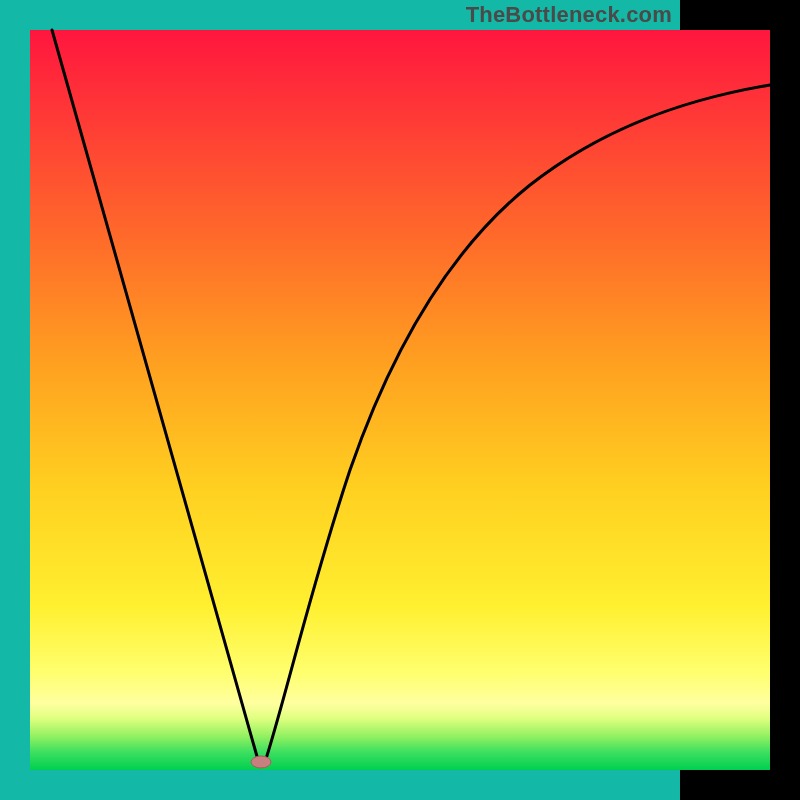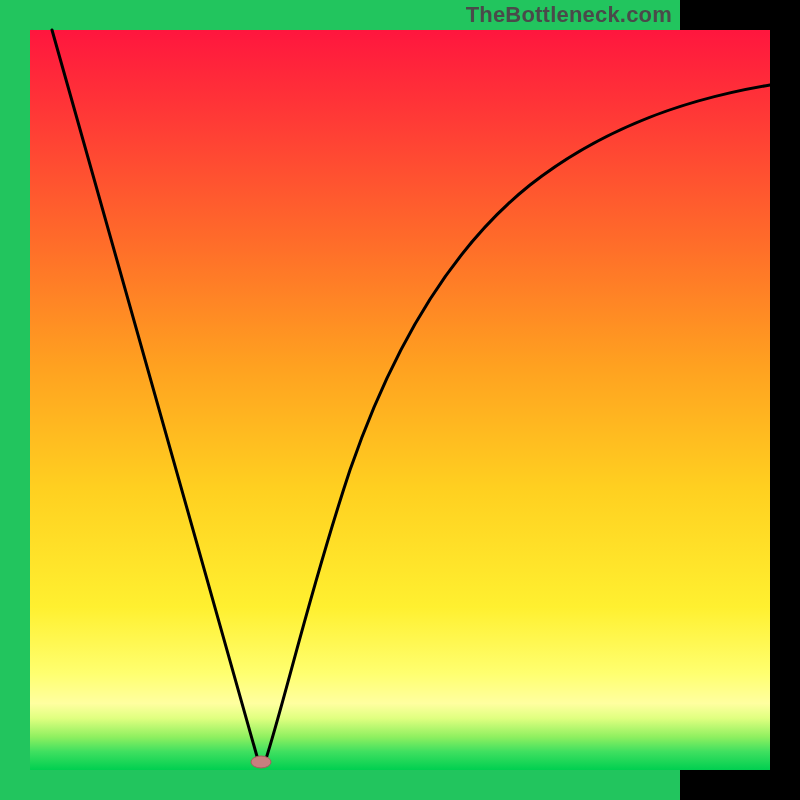--- a/index.html
+++ b/index.html
@@ -8,21 +8,21 @@
     width: 800px;
     height: 800px;
     background: #000;
     overflow: hidden;
     font-family: Arial, Helvetica, sans-serif;
   }
   .frame {
     position: relative;
     width: 680px;
     height: 800px;
-    background: #22c55e;
+    background: #14b8a6;
   }
   .watermark {
     position: absolute;
     top: 2px;
     right: 8px;
     color: #4a4a4a;
     font-size: 22px;
     font-weight: 600;
     letter-spacing: 0.2px;
     z-index: 10;

